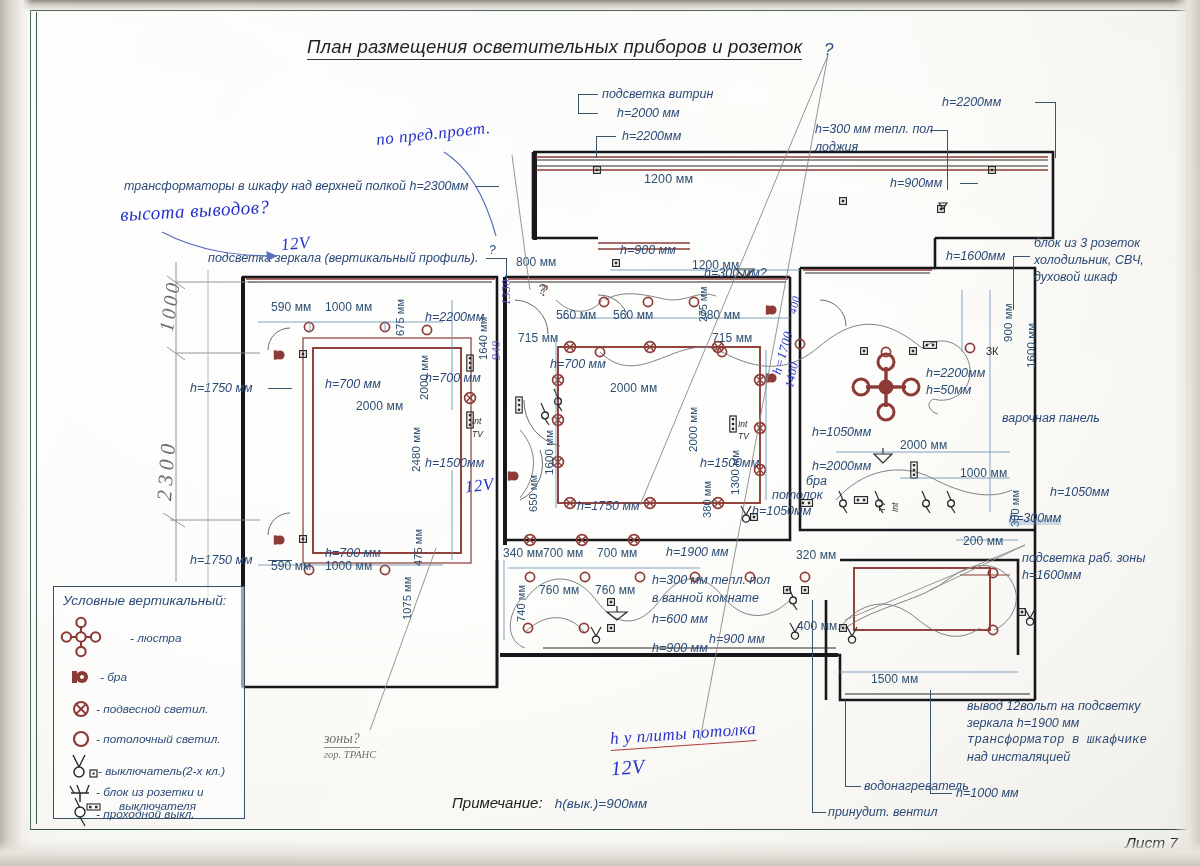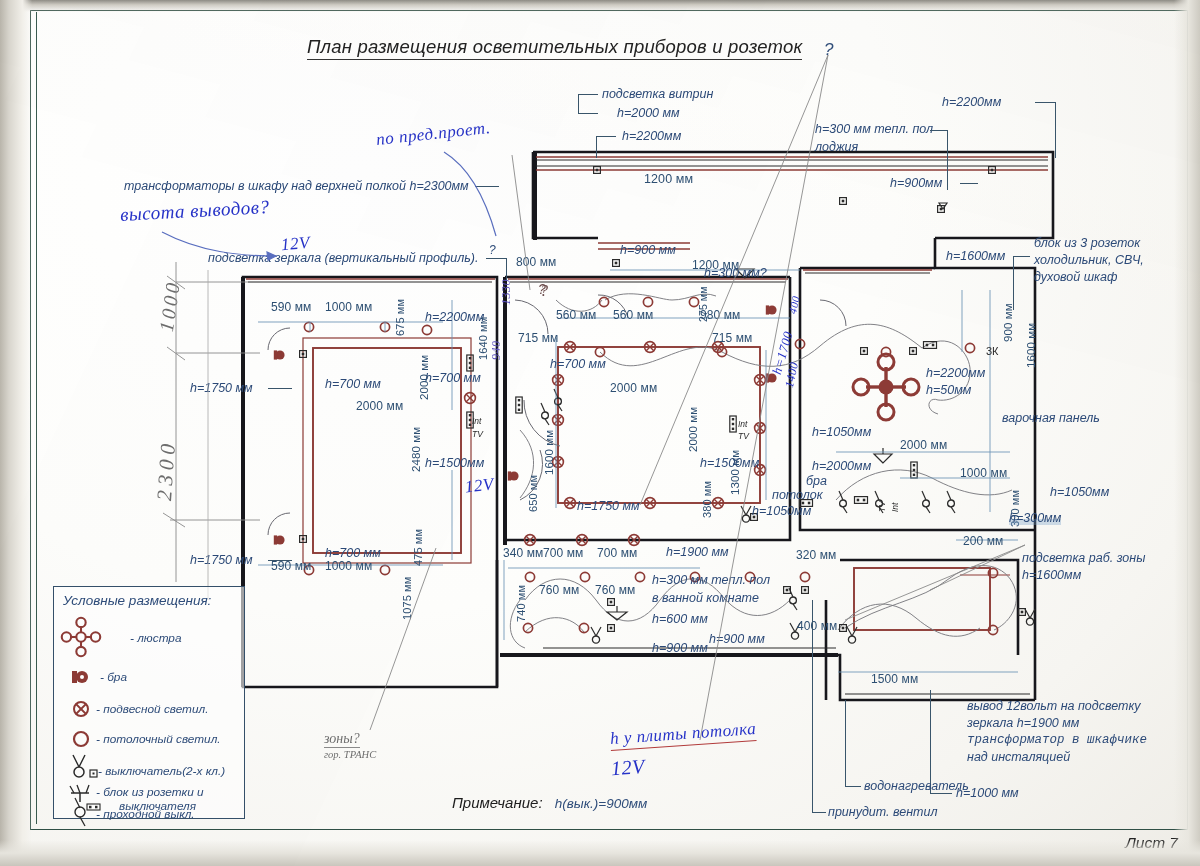--- a/index.html
+++ b/index.html
@@ -522,21 +522,21 @@
       <line x1="167" y1="347" x2="185" y2="360"></line>
       <line x1="163" y1="513" x2="185" y2="527"></line>
       <line x1="170" y1="520" x2="260" y2="520"></line>
     </g>
     <g stroke="#a8a8a8" fill="none" stroke-width="0.8">
       <line x1="208" y1="270" x2="208" y2="600"></line>
     </g>
   </svg>
 
   <div class="legendbox">
-    <div class="lt">Условные размещения:</div>
+    <div class="lt">Условные вертикальный:</div>
 
     <svg width="190" height="231">
 
       <g transform="translate(27,50) scale(0.52)">
         <circle r="9" fill="none" stroke="#8d3b36" stroke-width="4"></circle>
         <g stroke="#8d3b36" stroke-width="4" fill="none">
           <line x1="0" y1="-9" x2="0" y2="-21"></line>
             <line x1="0" y1="9" x2="0" y2="21"></line>
           <line x1="-9" y1="0" x2="-21" y2="0"></line>
             <line x1="9" y1="0" x2="21" y2="0"></line>

